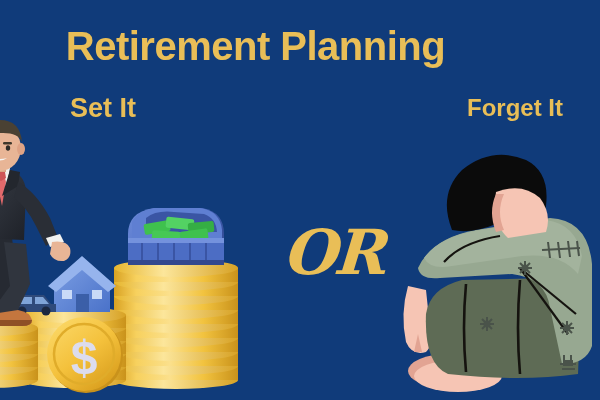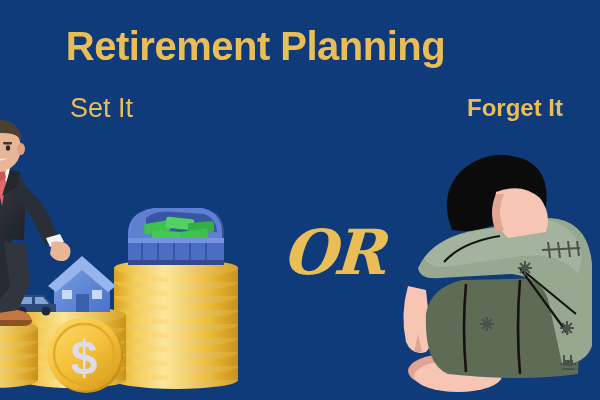--- a/index.html
+++ b/index.html
@@ -35,21 +35,21 @@
     letter-spacing: -0.5px;
     color: #E9BE57;
     white-space: nowrap;
   }
   .sub-left {
     position: absolute;
     left: 70px;
     top: 92px;
     font-size: 27px;
     line-height: 32px;
-    font-weight: normal;
+    font-weight: bold;
     color: #E9BE57;
     white-space: nowrap;
   }
   .sub-right {
     position: absolute;
     right: 37px;
     top: 92px;
     font-size: 24px;
     line-height: 32px;
     font-weight: bold;

